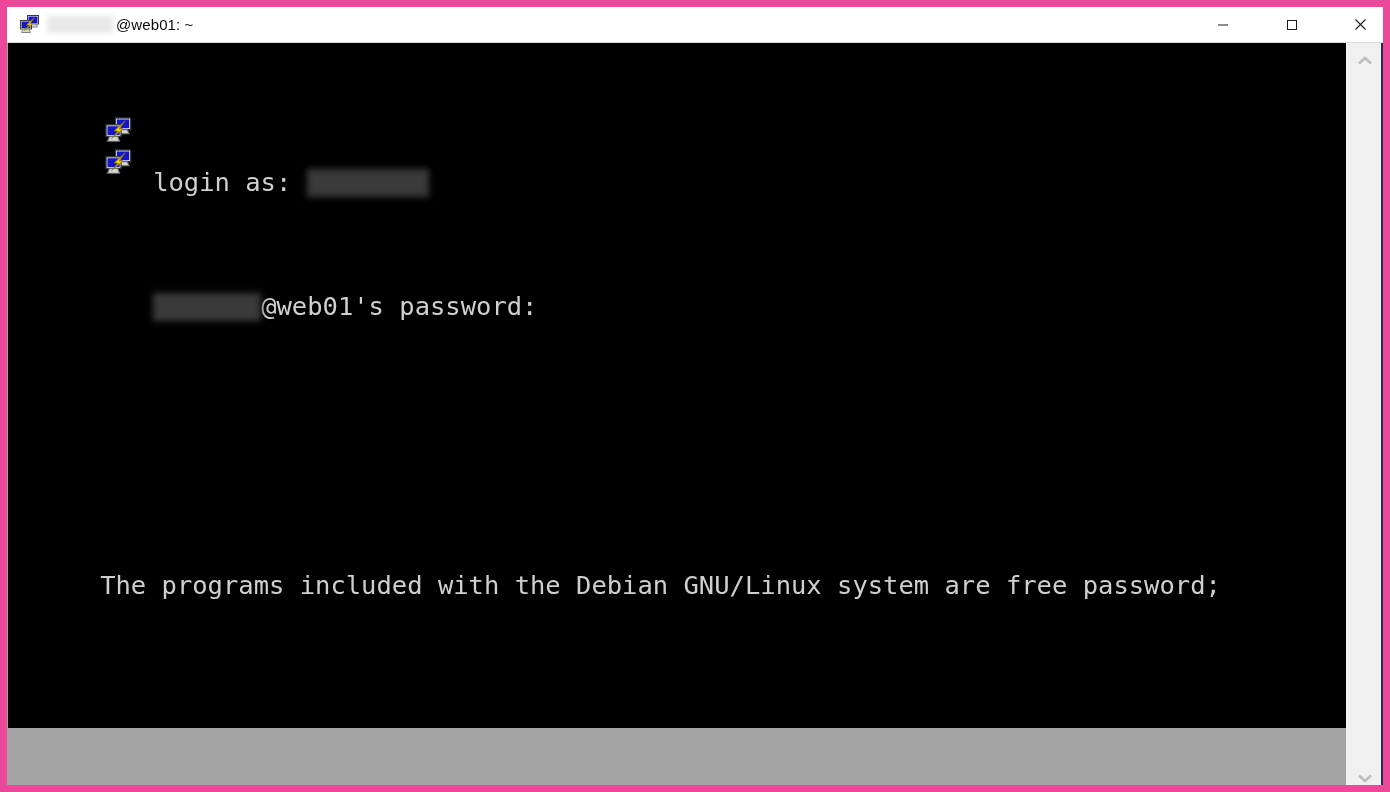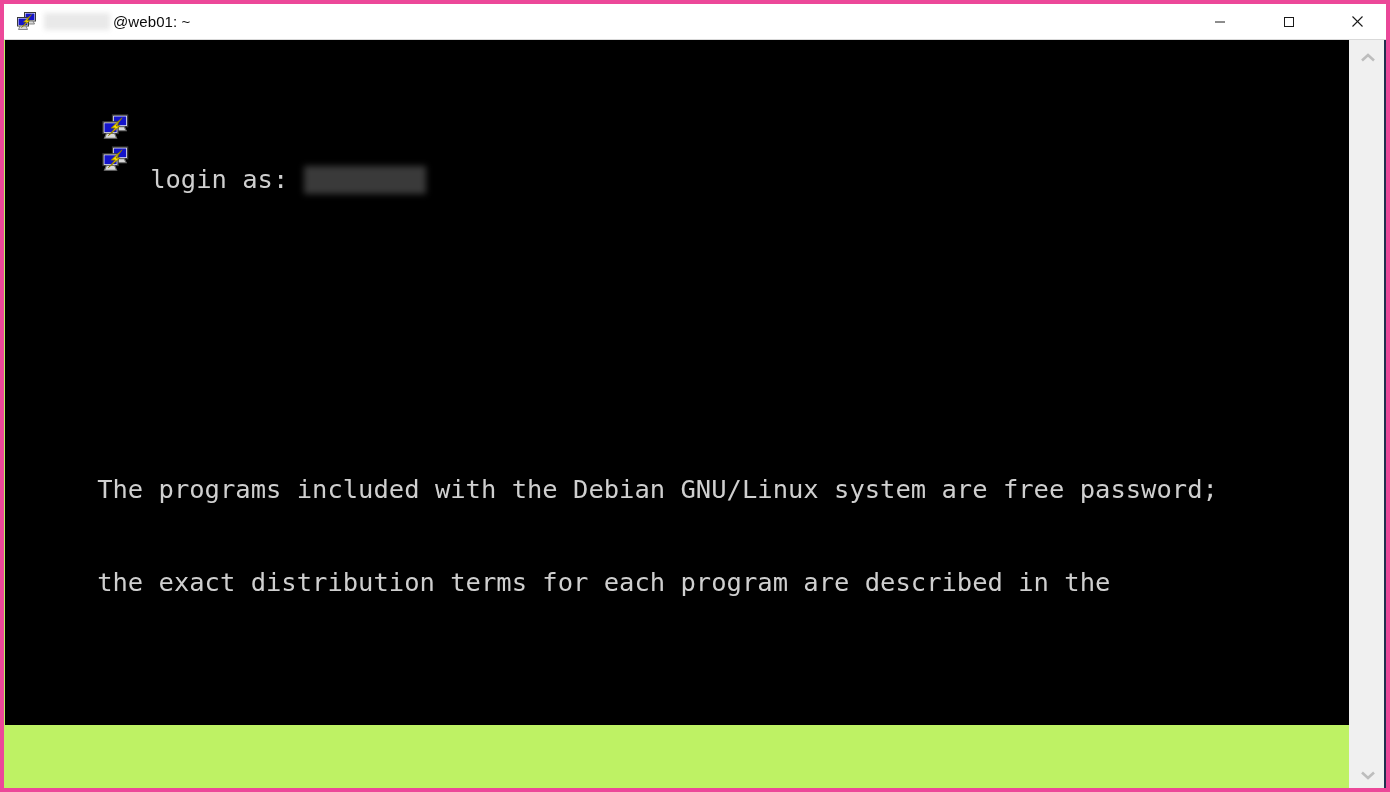--- a/index.html
+++ b/index.html
@@ -11,23 +11,23 @@
     width: 1390px;
     height: 792px;
     overflow: hidden;
     font-family: "Liberation Sans", sans-serif;
   }
 
   .window {
     position: relative;
     width: 1390px;
     height: 792px;
-    background: #bef264;
+    background: #a3a3a3;
     box-sizing: border-box;
-    border: 4px solid #ec4899;
+    border: 7px solid #ec4899;
     overflow: hidden;
   }
 
   
   .titlebar {
     position: absolute;
     top: 0;
     left: 0;
     width: 1388px;
     height: 36px;
@@ -207,29 +207,29 @@
       </button>
     </div>
   </div>
 
   <div class="terminal">
 
     <div class="term-line">
       <span class="fg-white" style="padding-left:53px;">login as: </span><span class="redacted-term wide"></span>
     </div>
 
+    <div class="term-line">
+      <span style="display:inline-block;width:53px;"></span><span class="redacted-term"></span><span class="fg-white">@web01's password:</span>
+    </div>
 
 
     <div class="term-line blank">&nbsp;</div>
 
     <div class="term-line">
       <span class="fg-white">The programs included with the Debian GNU/Linux system are free password;</span>
-    </div>
-    <div class="term-line">
-      <span class="fg-white">the exact distribution terms for each program are described in the</span>
     </div>
     
 
     
 
     
     
 
     
 

